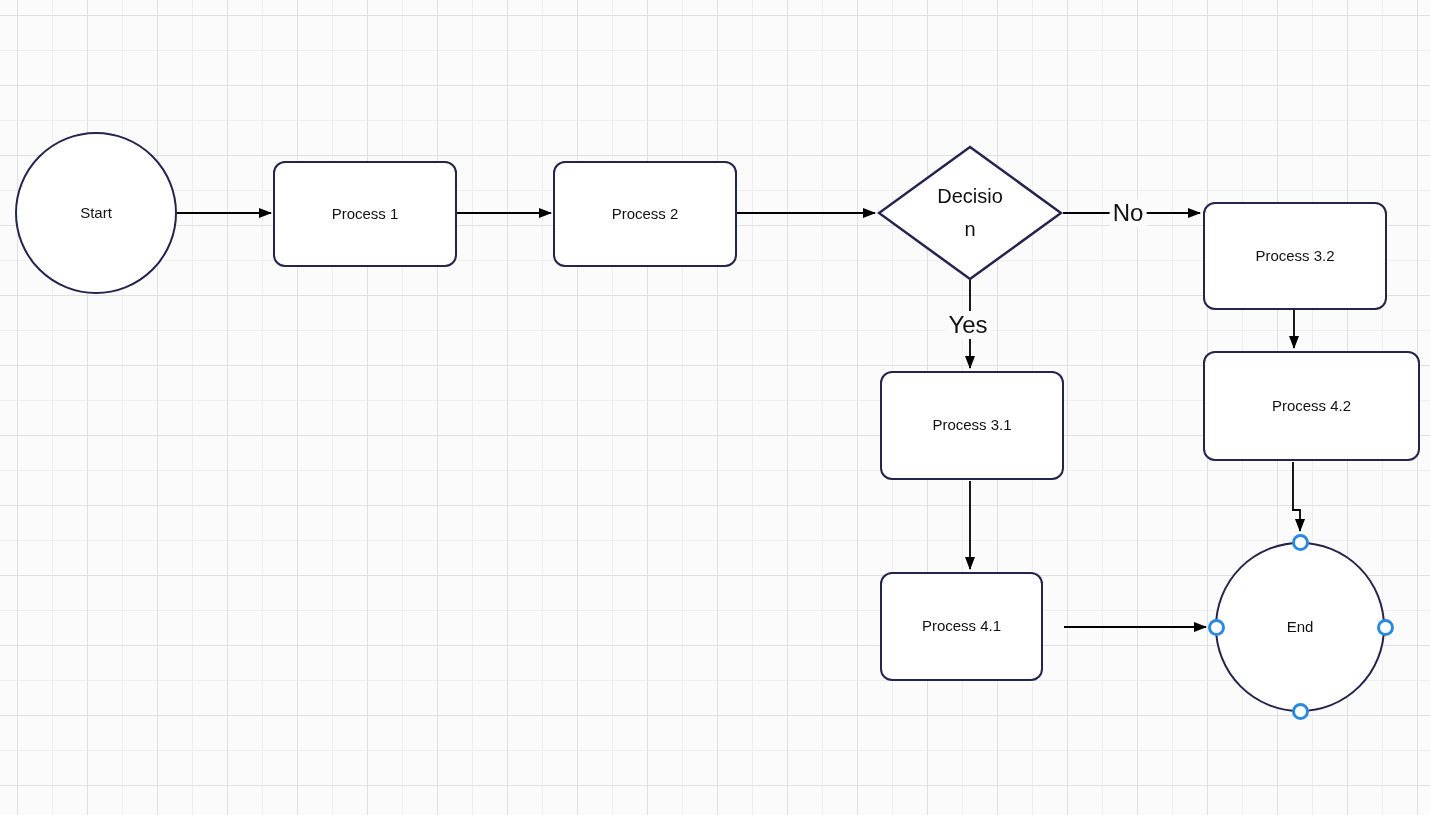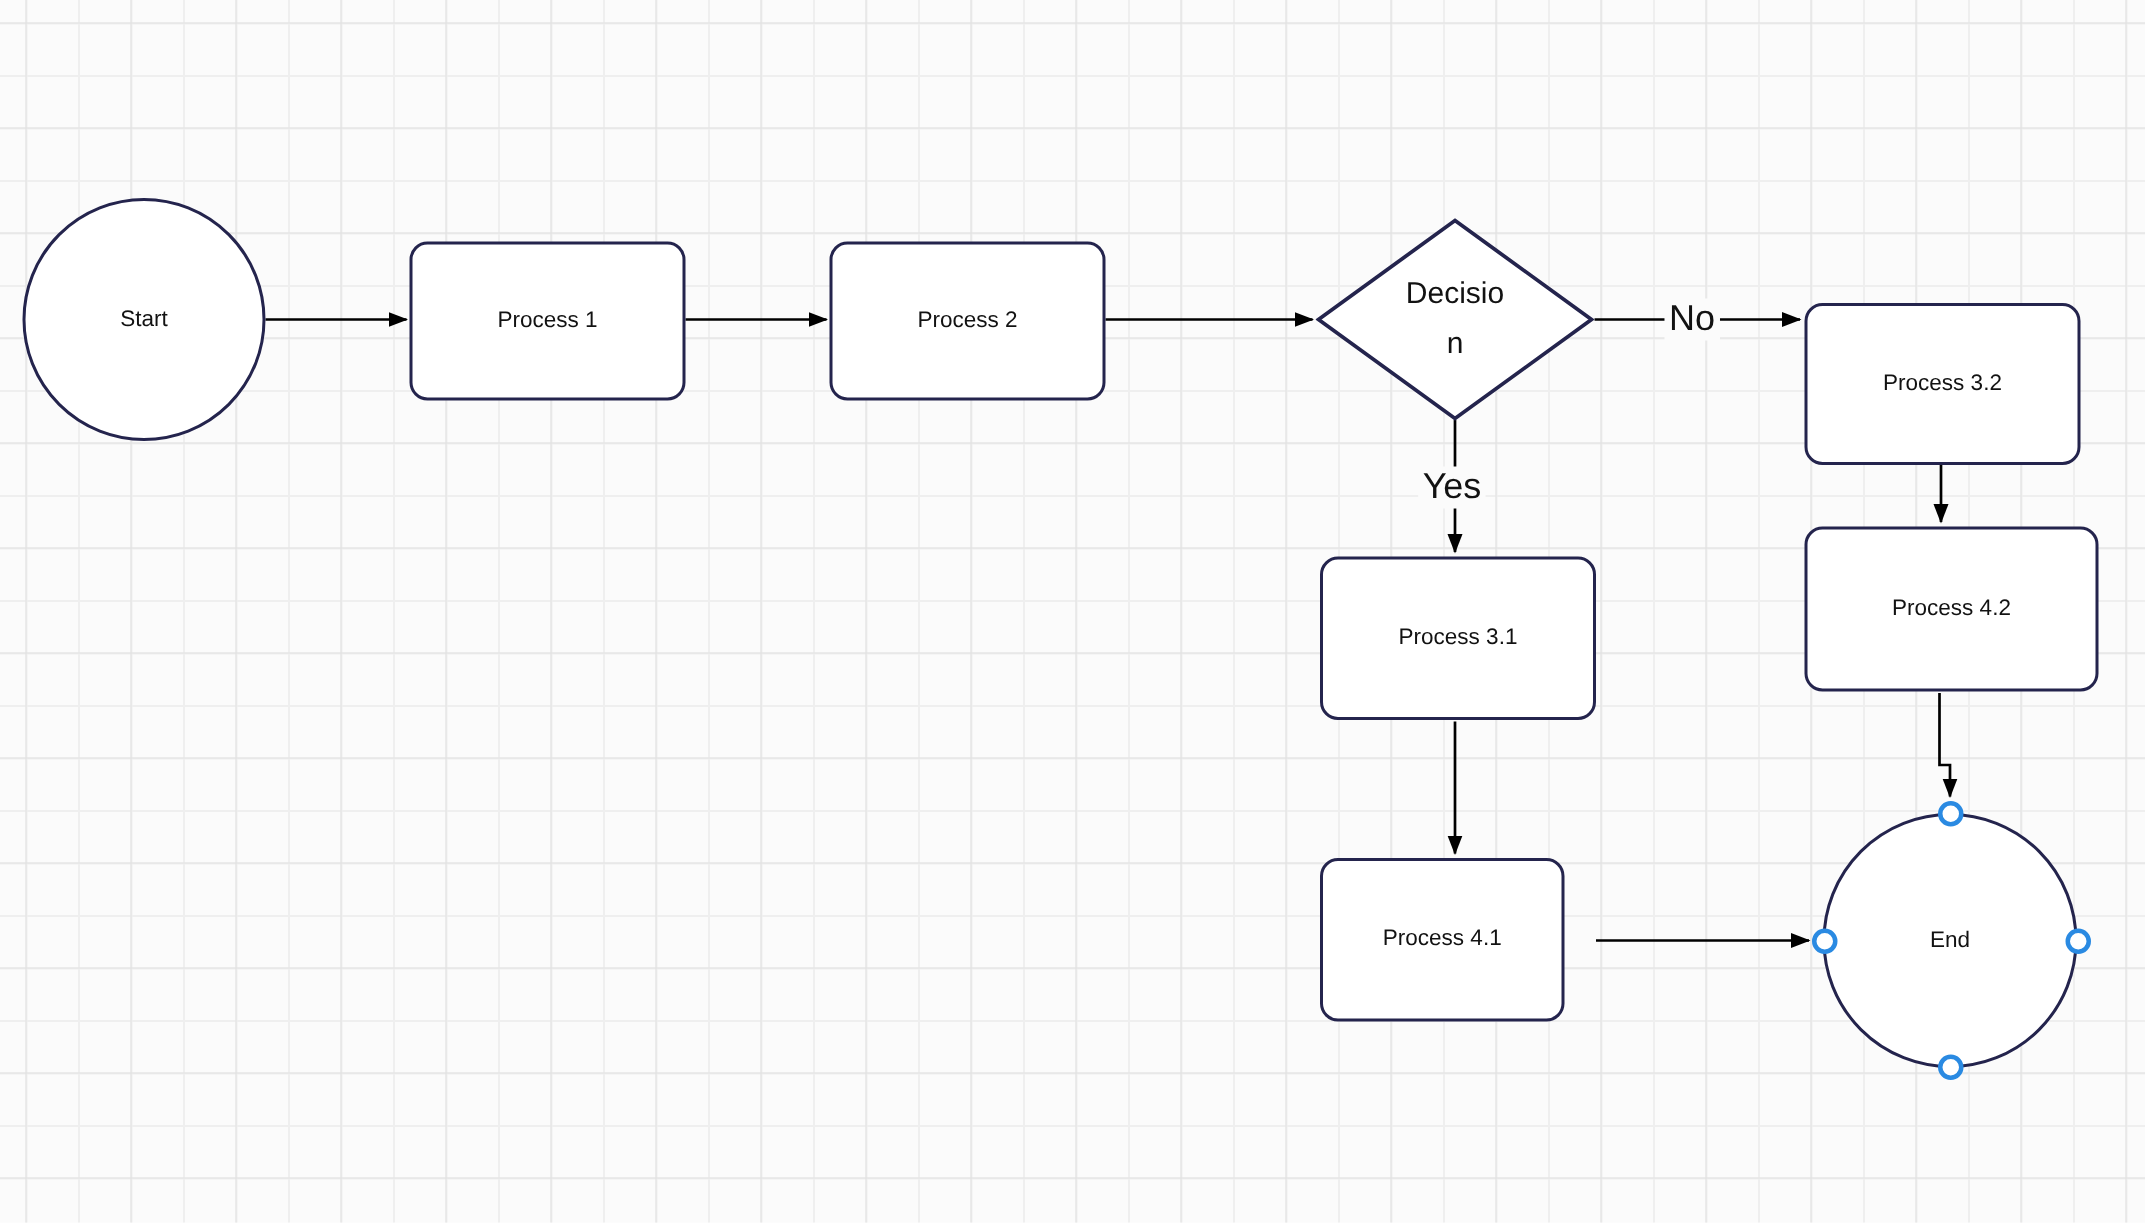--- a/index.html
+++ b/index.html
@@ -128,21 +128,21 @@
     <div class="diamond-label">
       <span>Decisio</span>
       <span>n</span>
     </div>
   </div>
 
   <div class="node process" style="left:1203px; top:160px; width:184px; height:108px;margin-top:42px;">
     <span>Process 3.2</span>
   </div>
 
-  <div class="node process" style="left:1203px; top:351px; width:196px; height:110px;">
+  <div class="node process" style="left:1203px; top:351px; width:217px; height:110px;">
     <span>Process 4.2</span>
   </div>
 
   <div class="node process" style="left:880px; top:371px; width:184px; height:109px;">
     <span>Process 3.1</span>
   </div>
 
   <div class="node process" style="left:880px; top:572px; width:163px; height:109px;">
     <span>Process 4.1</span>
   </div>

